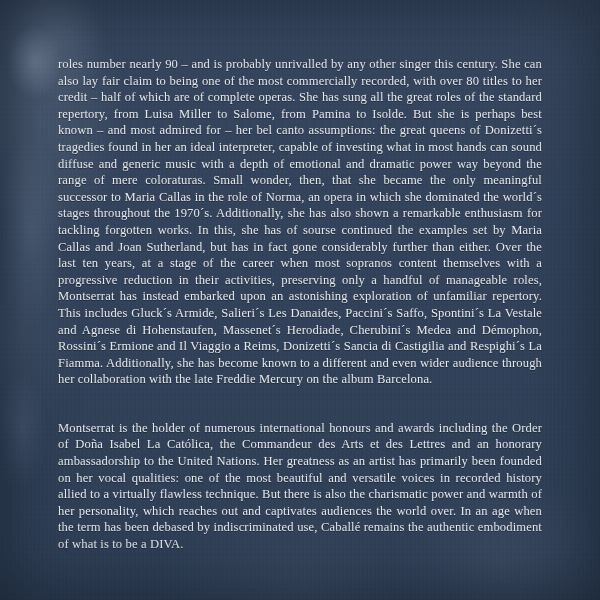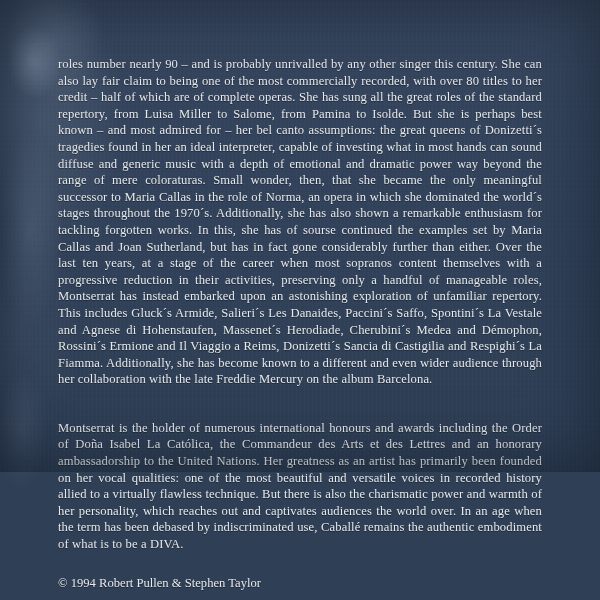--- a/index.html
+++ b/index.html
@@ -11,21 +11,21 @@
     height: 600px;
     overflow: hidden;
     background: #2f3f55;
     font-family: "Liberation Serif", serif;
   }
 
   
   .page {
     position: relative;
     width: 600px;
-    height: 472px;
+    height: 600px;
     background-color: #33445c;
     background-image:
       radial-gradient(ellipse 120px 200px at 40px 120px, rgba(120,135,155,0.30), rgba(120,135,155,0) 70%),
       radial-gradient(ellipse 90px 160px at 20px 330px, rgba(110,125,148,0.22), rgba(110,125,148,0) 70%),
       radial-gradient(ellipse 70px 90px at 55px 40px, rgba(135,148,168,0.25), rgba(135,148,168,0) 70%),
       radial-gradient(ellipse 160px 120px at 500px 560px, rgba(90,105,128,0.25), rgba(90,105,128,0) 70%),
       radial-gradient(ellipse 200px 140px at 300px 585px, rgba(75,90,112,0.30), rgba(75,90,112,0) 70%),
       linear-gradient(180deg, #36465e 0%, #31425a 45%, #2e3e55 100%);
     box-sizing: border-box;
   }
@@ -94,17 +94,16 @@
 </head>
 <body>
 
 <div class="page">
   <div class="portrait-ghost"></div>
   <div class="texture"></div>
 
   <div class="content">
     <p class="body-text">roles number nearly 90 – and is probably unrivalled by any other singer this century. She can also lay fair claim to being one of the most commercially recorded, with over 80 titles to her credit – half of which are of complete operas. She has sung all the great roles of the standard repertory, from Luisa Miller to Salome, from Pamina to Isolde. But she is perhaps best known – and most admired for – her bel canto assumptions: the great queens of Donizetti´s tragedies found in her an ideal interpreter, capable of investing what in most hands can sound diffuse and generic music with a depth of emotional and dramatic power way beyond the range of mere coloraturas. Small wonder, then, that she became the only meaningful successor to Maria Callas in the role of Norma, an opera in which she dominated the world´s stages throughout the 1970´s. Additionally, she has also shown a remarkable enthusiasm for tackling forgotten works. In this, she has of sourse continued the examples set by Maria Callas and Joan Sutherland, but has in fact gone considerably further than either. Over the last ten years, at a stage of the career when most sopranos content themselves with a progressive reduction in their activities, preserving only a handful of manageable roles, Montserrat has instead embarked upon an astonishing exploration of unfamiliar repertory. This includes Gluck´s Armide, Salieri´s Les Danaides, Paccini´s Saffo, Spontini´s La Vestale and Agnese di Hohenstaufen, Massenet´s Herodiade, Cherubini´s Medea and Démophon, Rossini´s Ermione and Il Viaggio a Reims, Donizetti´s Sancia di Castigilia and Respighi´s La Fiamma. Additionally, she has become known to a different and even wider audience through her collaboration with the late Freddie Mercury on the album Barcelona.</p>
     <p class="body-text para-gap">Montserrat is the holder of numerous international honours and awards including the Order of Doña Isabel La Católica, the Commandeur des Arts et des Lettres and an honorary ambassadorship to the United Nations. Her greatness as an artist has primarily been founded on her vocal qualities: one of the most beautiful and versatile voices in recorded history allied to a virtually flawless technique. But there is also the charismatic power and warmth of her personality, which reaches out and captivates audiences the world over. In an age when the term has been debased by indiscriminated use, Caballé remains the authentic embodiment of what is to be a DIVA.</p>
-    <div class="copyright">© 1994 Robert Pullen &amp; Stephen Taylor</div>
   </div>
 
   <div class="vignette"></div>
 </div>
 
 </body></html>

